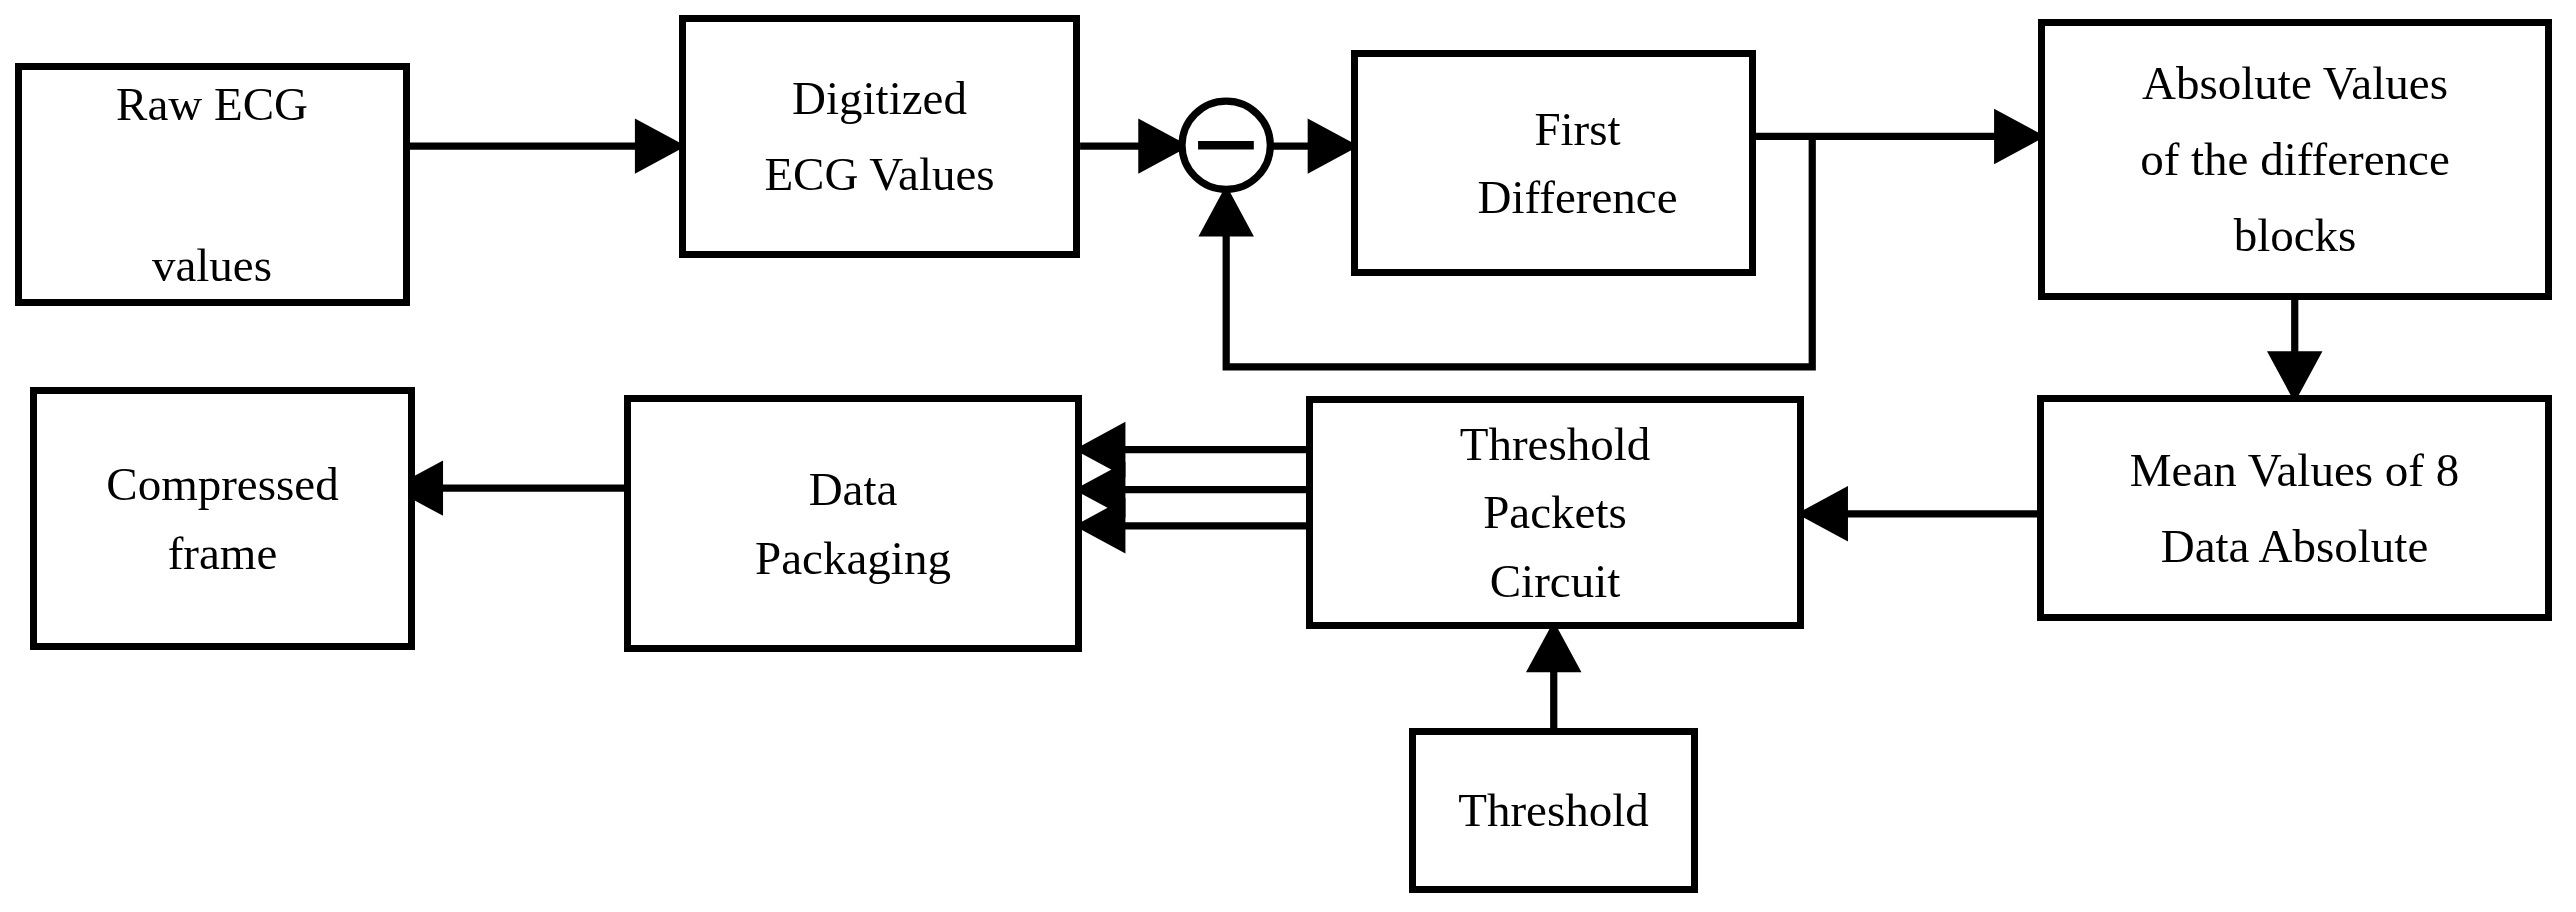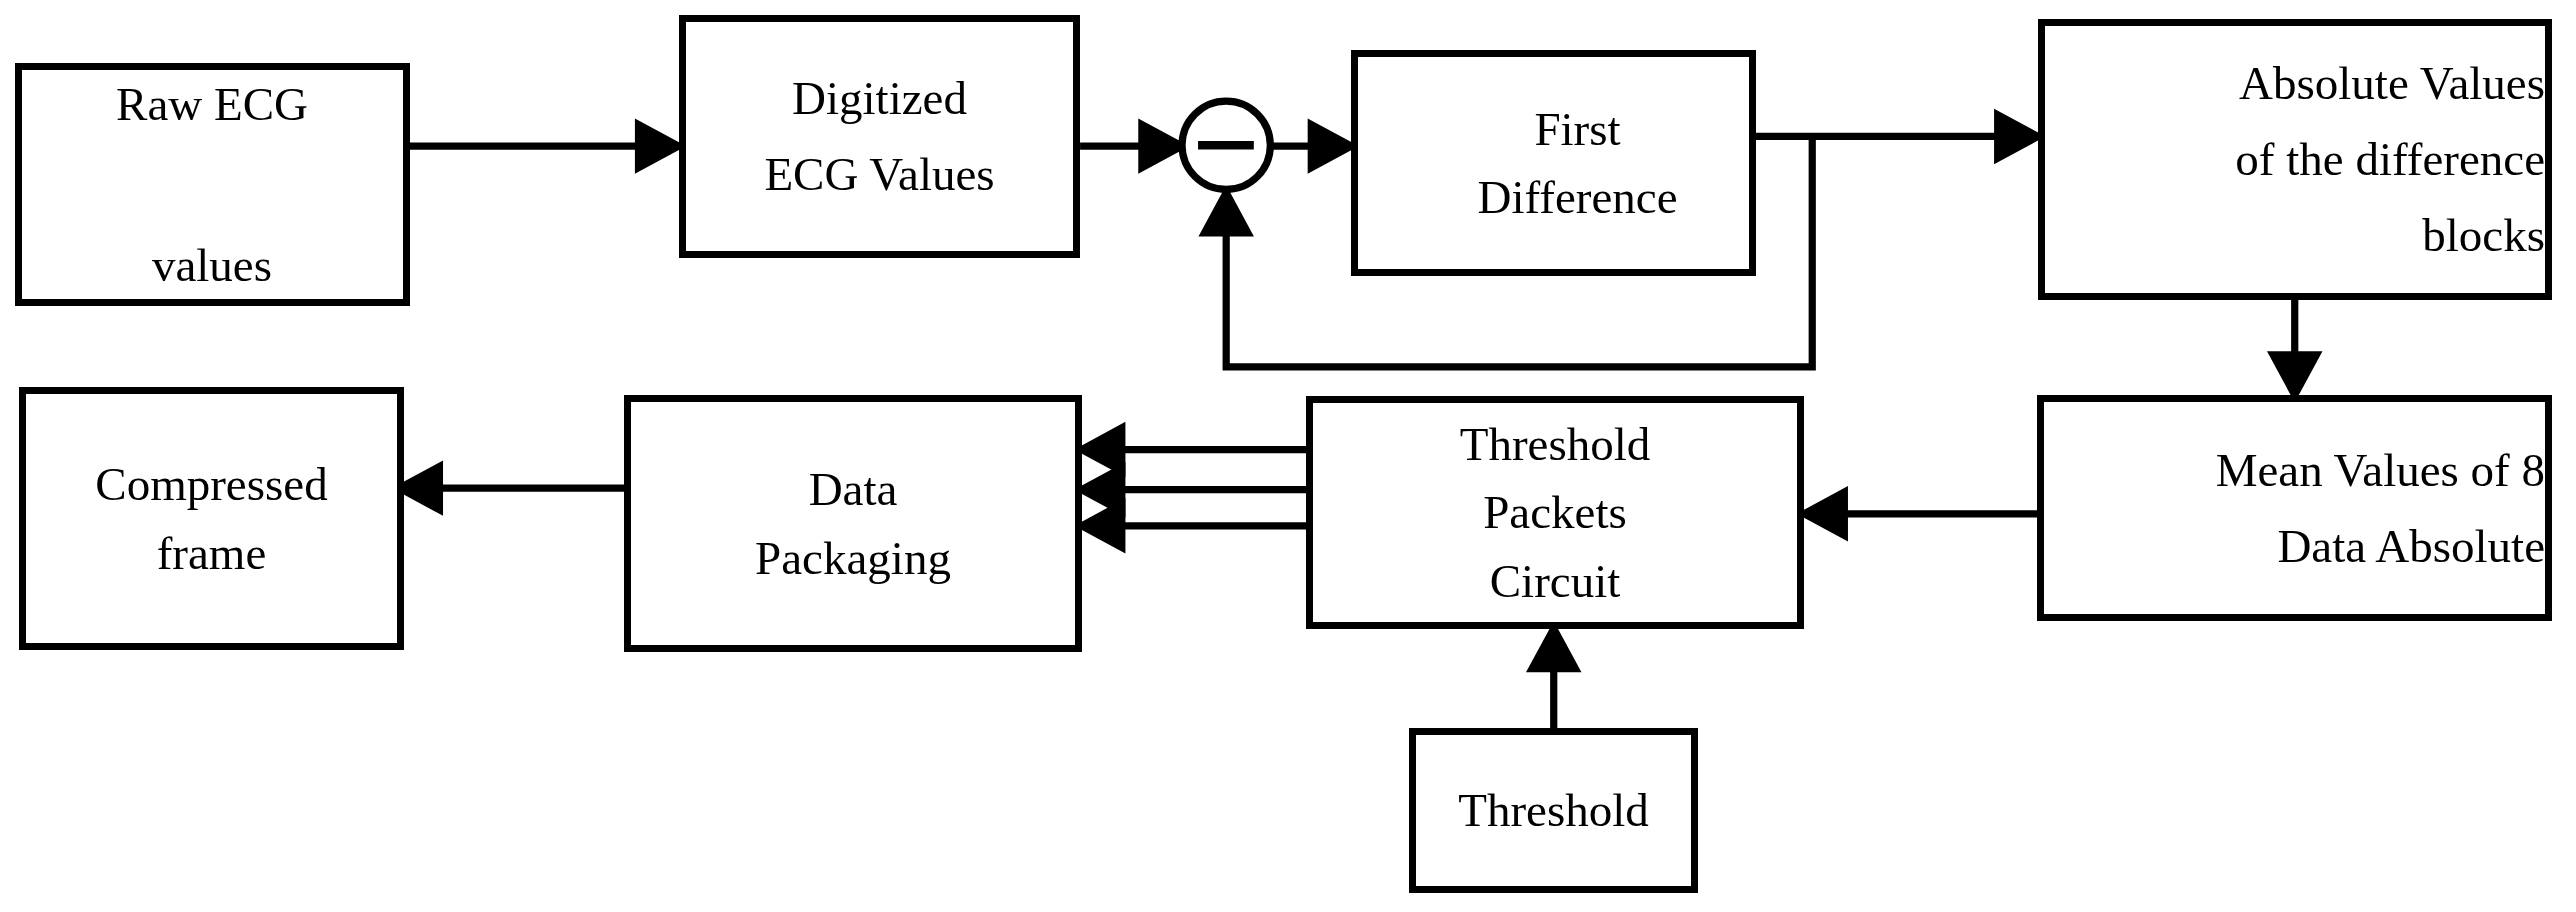--- a/index.html
+++ b/index.html
@@ -25,30 +25,30 @@
     display:flex;
     flex-direction:column;
     align-items:center;
     justify-content:center;
     text-align:center;
     font-size:47px;
     line-height:1.45;
     color:#000000;
     white-space:nowrap;
   }
-  .box.loose{ line-height:1.62;align-items:flex-end; }
+  .box.loose{ line-height:1.62; }
   .ln{ display:block; }
   #raw-ecg            { left:14.5px;   top:63px;  width:395px; height:243px;justify-content:space-between; }
   #digitized          { left:679px;  top:14.5px;  width:401px; height:243px;gap:8px; }
   #first-difference   { left:1351px; top:50px;  width:405px; height:226px;padding-left:48px; }
   #absolute-values    { left:2038px; top:18.5px;  width:514px; height:281px; }
   #mean-values        { left:2037px; top:395px; width:515px; height:226px; }
   #threshold-division { left:1306px; top:396px; width:498px; height:233px; }
   #data-packaging     { left:624px;  top:395px; width:458px; height:257px; }
-  #compressed         { left:19px;   top:387px; width:385px; height:263px; }
+  #compressed         { left:30px;   top:387px; width:385px; height:263px; }
   #threshold          { left:1409px; top:728px; width:289px; height:165px; }
   #minus-node{
     position:absolute;
     left:1170px; top:89px;
     width:112px; height:112px;
     display:flex; align-items:center; justify-content:center;
     font-size:120px; font-weight:bold; color:#000;
     line-height:1;
   }
 </style>

